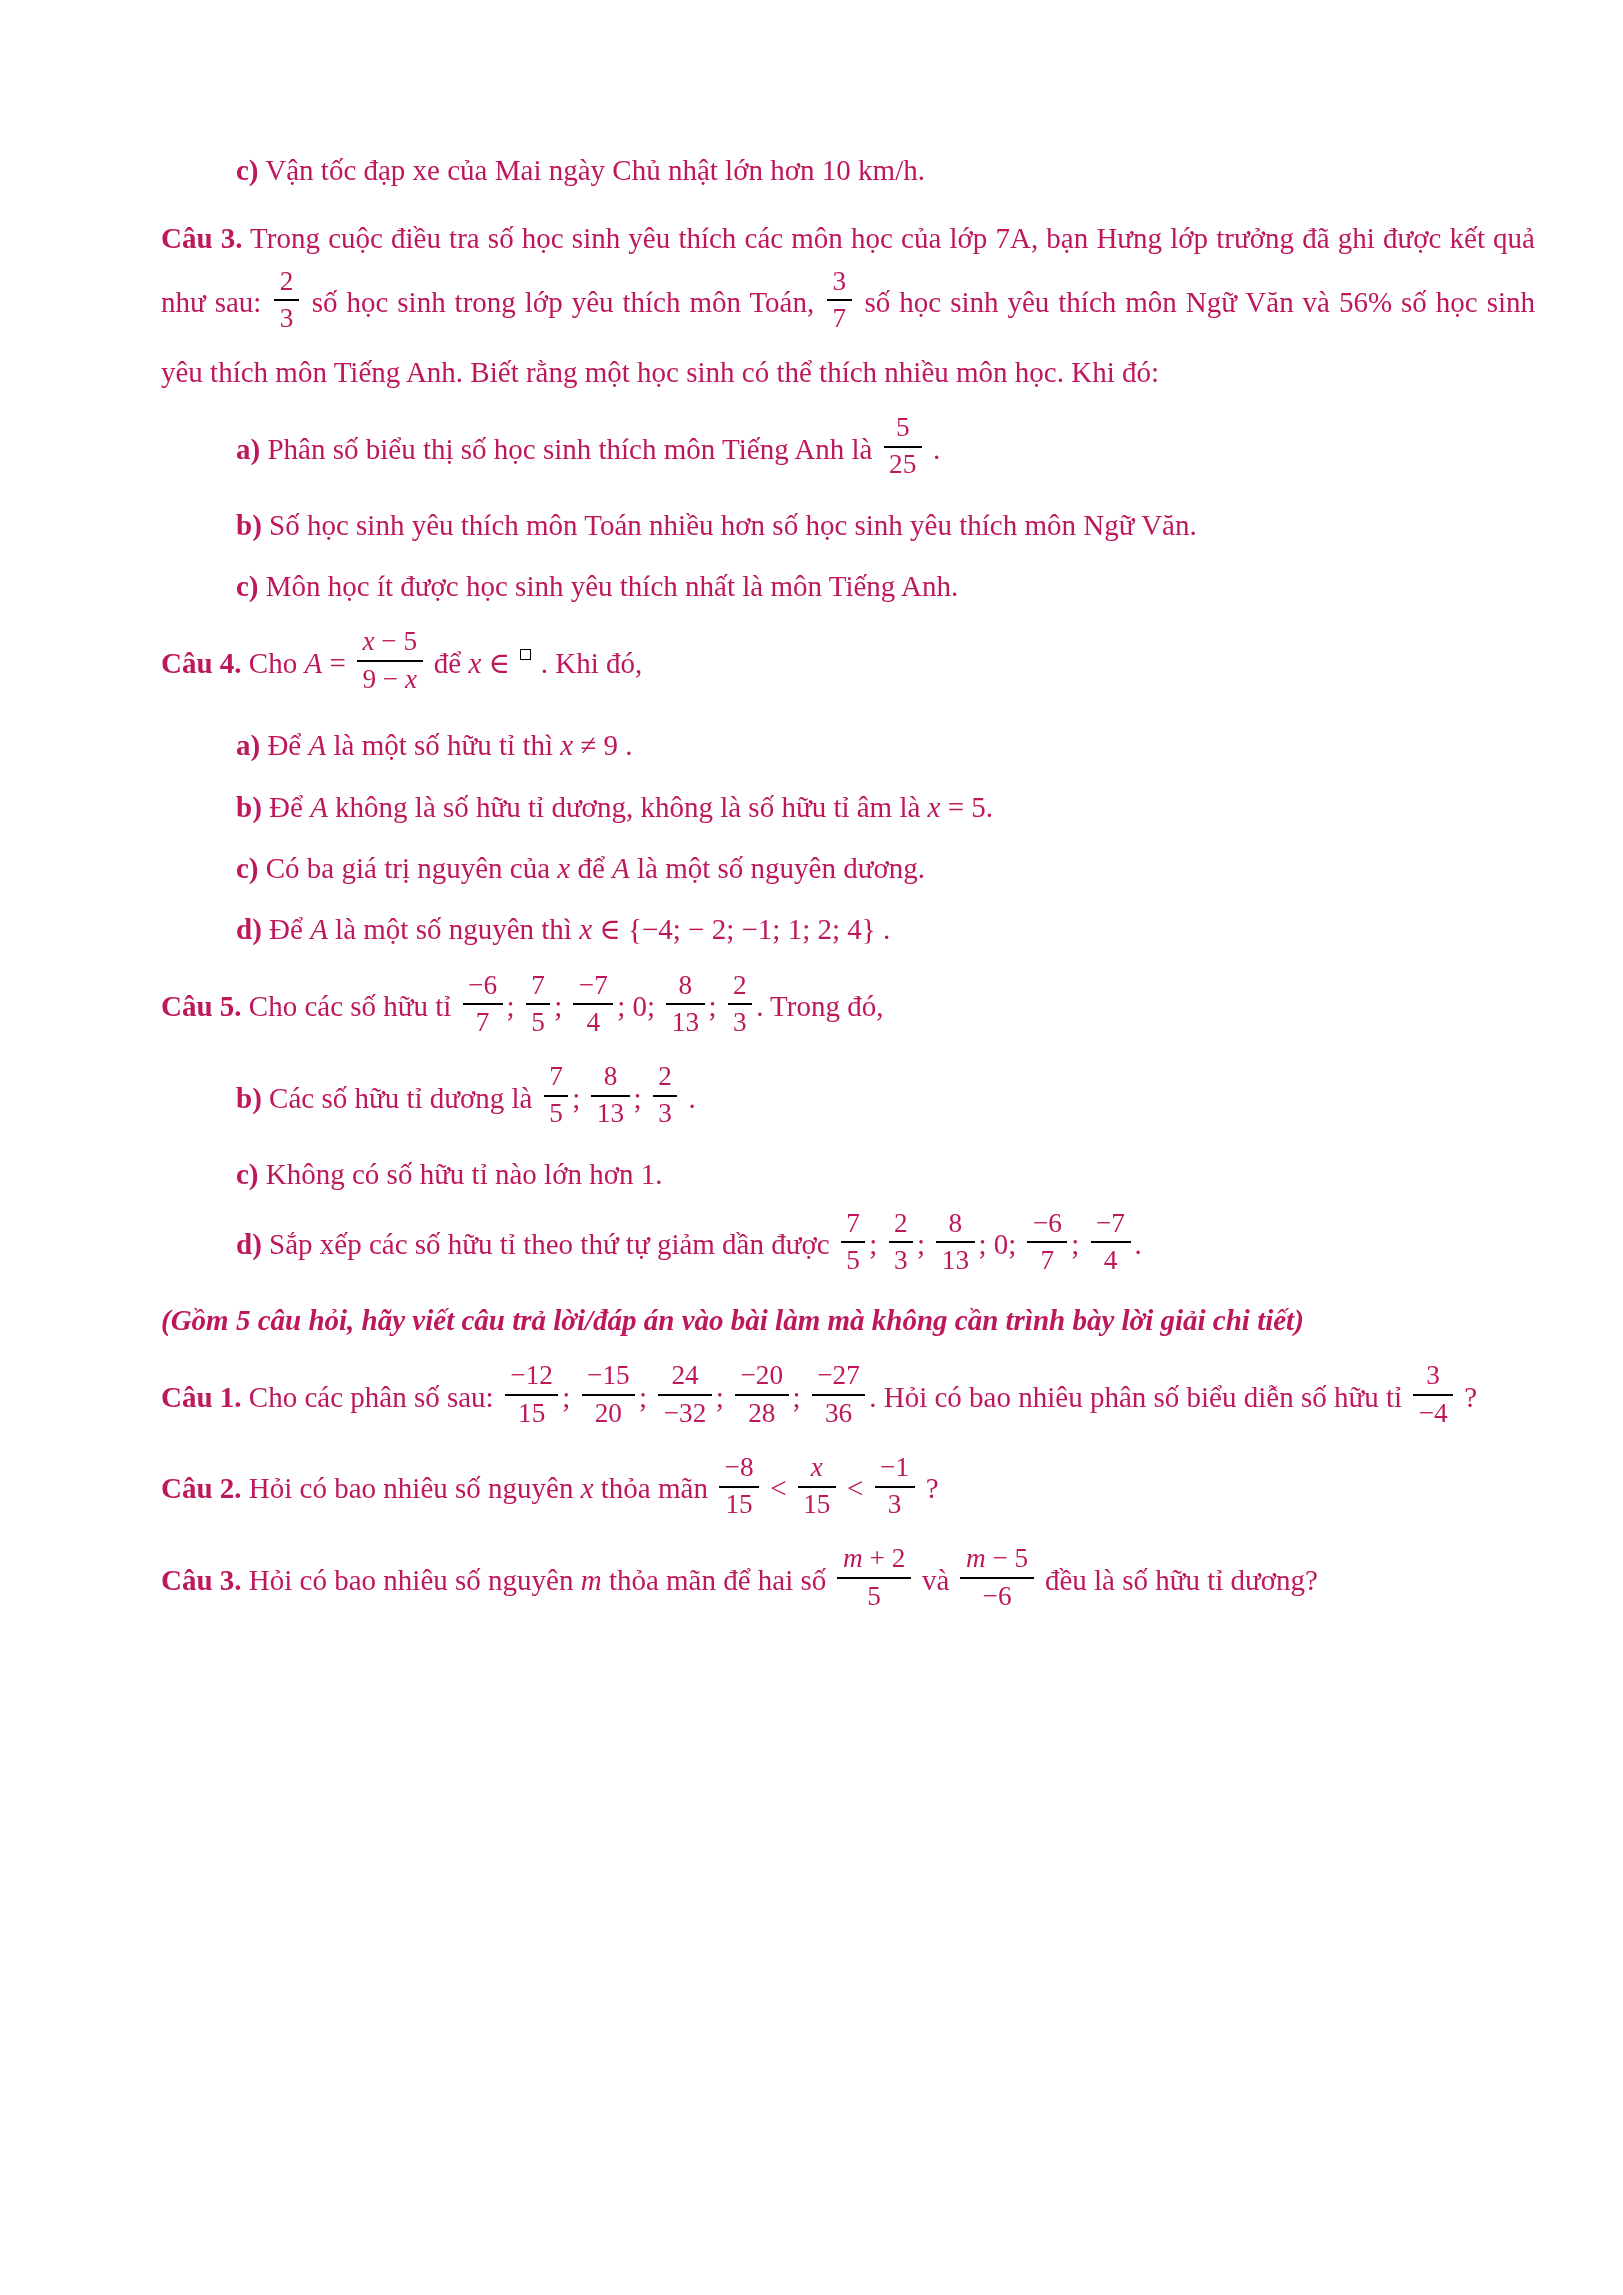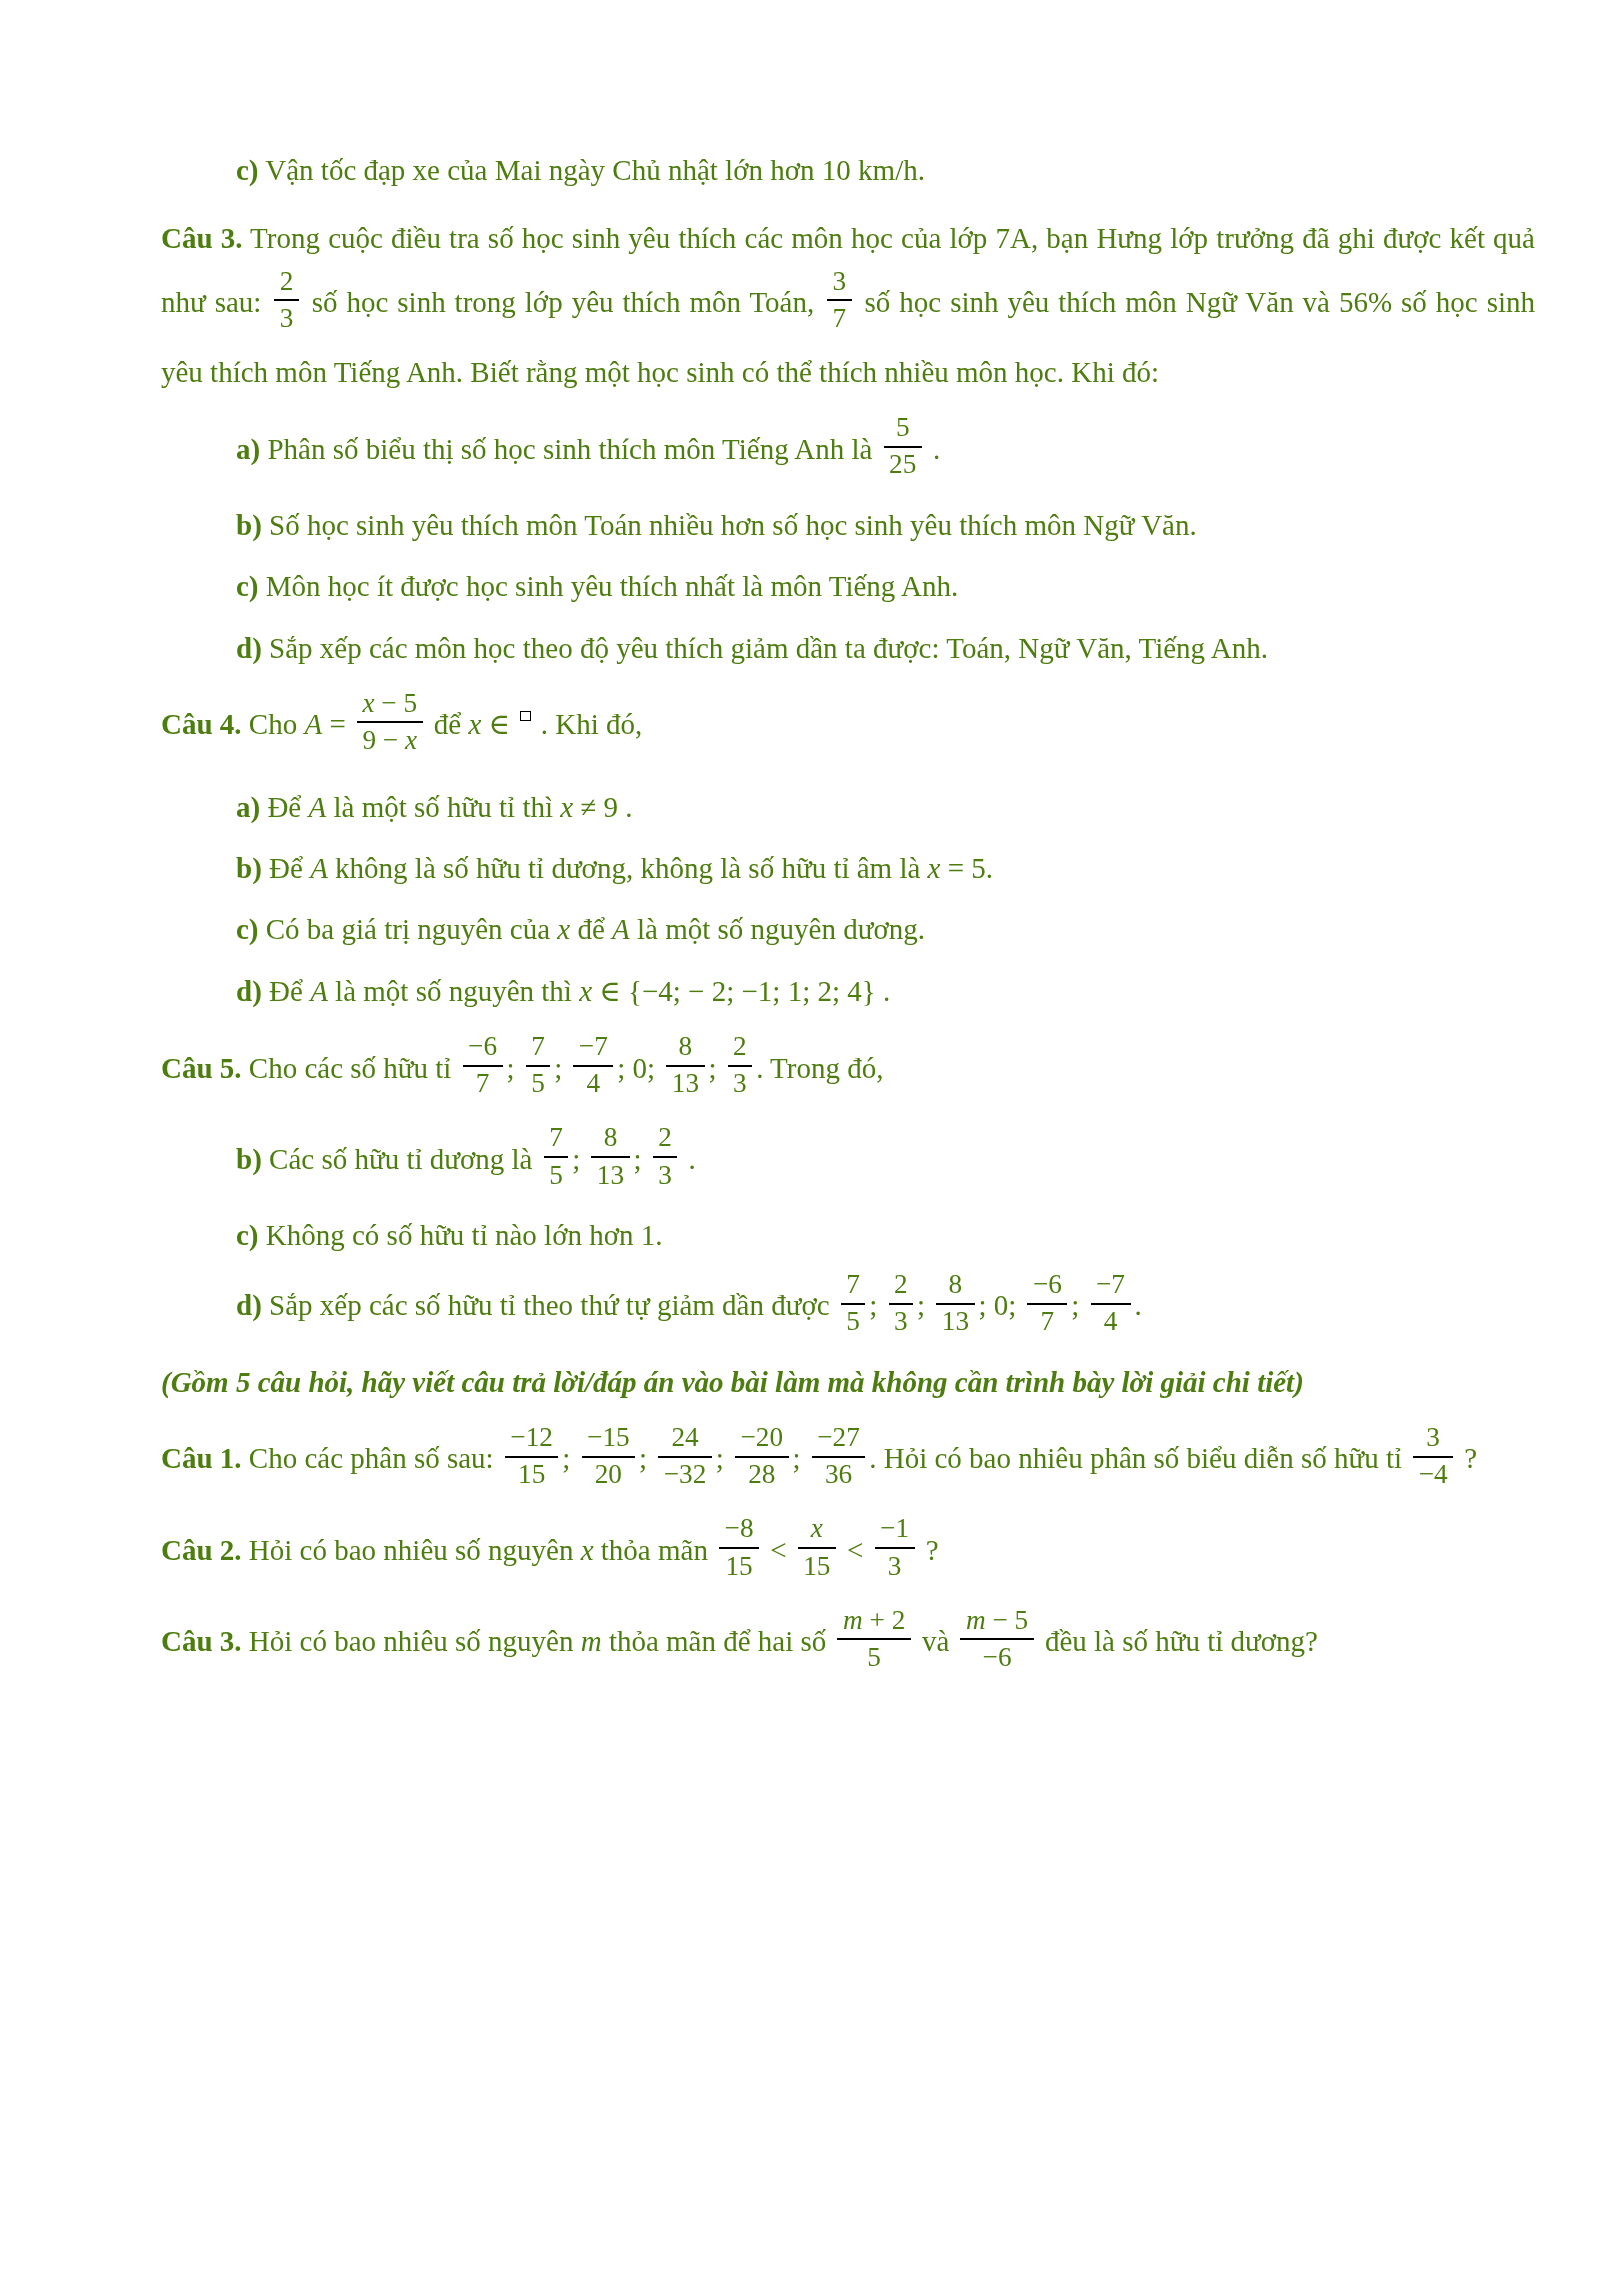--- a/index.html
+++ b/index.html
@@ -1,19 +1,19 @@
 <!DOCTYPE html>
 <html style="font-size:12.6px"><head>
 <meta charset="utf-8">
 <style>
   * { margin:0; padding:0; box-sizing:border-box; }
   html,body { background:#ffffff; }
   .page {
     width:1623px; height:1779px;
-    background:#ffffff; color:#4d7c0f;
+    background:#ffffff; color:#be185d;
     font-family:"Liberation Serif","DejaVu Serif",serif;
     font-size:29px; line-height:1.9;
     padding:137px 88px 47px 161px;
     overflow:hidden;
   }
   .para { margin:12.6px 0; text-align:justify; }
   .item { margin:6.3px 0; padding-left:75px; text-align:left; }
   .heading { font-weight:bold; margin:15.7px 0 6.3px; }
   .note { font-style:italic; margin:4.7px 0 12.6px; }
   .bold { font-weight:bold; }
@@ -34,21 +34,20 @@
 </head>
 <body>
 
 <div class="page">
   <div class="doc">
       <div class="item"><span class="bold">c)</span><span> Vận tốc đạp xe của Mai ngày Chủ nhật lớn hơn 10 km/h.</span></div>
       <div class="para"><span class="bold">Câu 3.</span><span> Trong cuộc điều tra số học sinh yêu thích các môn học của lớp 7A, bạn Hưng lớp trưởng đã ghi được kết quả như sau: </span><span class="frac"><span class="num">2</span><span class="den">3</span></span><span> số học sinh trong lớp yêu thích môn Toán, </span><span class="frac"><span class="num">3</span><span class="den">7</span></span><span> số học sinh yêu thích môn Ngữ Văn và 56% số học sinh yêu thích môn Tiếng Anh. Biết rằng một học sinh có thể thích nhiều môn học. Khi đó:</span></div>
       <div class="item"><span class="bold">a)</span><span> Phân số biểu thị số học sinh thích môn Tiếng Anh là </span><span class="frac"><span class="num">5</span><span class="den">25</span></span><span> .</span></div>
       <div class="item"><span class="bold">b)</span><span> Số học sinh yêu thích môn Toán nhiều hơn số học sinh yêu thích môn Ngữ Văn.</span></div>
       <div class="item"><span class="bold">c)</span><span> Môn học ít được học sinh yêu thích nhất là môn Tiếng Anh.</span></div>
-      <div class="item"><span class="bold">d)</span><span> Sắp xếp các môn học theo độ yêu thích giảm dần ta được: Toán, Ngữ Văn, Tiếng Anh.</span></div>
       <div class="para"><span class="bold">Câu 4.</span><span> Cho </span><span class="math"><i>A</i> = </span><span class="frac"><span class="num"><i>x</i> − 5</span><span class="den">9 − <i>x</i></span></span><span> để </span><span class="math"><i>x</i> ∈ <span class="ph-box"></span></span><span> . Khi đó,</span></div>
       <div class="item"><span class="bold">a)</span><span> Để </span><span class="math"><i>A</i></span><span> là một số hữu tỉ thì </span><span class="math"><i>x</i> ≠ 9</span><span> .</span></div>
       <div class="item"><span class="bold">b)</span><span> Để </span><span class="math"><i>A</i></span><span> không là số hữu tỉ dương, không là số hữu tỉ âm là </span><span class="math"><i>x</i> = 5</span><span>.</span></div>
       <div class="item"><span class="bold">c)</span><span> Có ba giá trị nguyên của </span><span class="math"><i>x</i></span><span> để </span><span class="math"><i>A</i></span><span> là một số nguyên dương.</span></div>
       <div class="item"><span class="bold">d)</span><span> Để </span><span class="math"><i>A</i></span><span> là một số nguyên thì </span><span class="math"><i>x</i> ∈ {−4; − 2; −1; 1; 2; 4}</span><span> .</span></div>
       <div class="para"><span class="bold">Câu 5.</span><span> Cho các số hữu tỉ </span><span class="frac"><span class="num">−6</span><span class="den">7</span></span><span>; </span><span class="frac"><span class="num">7</span><span class="den">5</span></span><span>; </span><span class="frac"><span class="num">−7</span><span class="den">4</span></span><span>; 0; </span><span class="frac"><span class="num">8</span><span class="den">13</span></span><span>; </span><span class="frac"><span class="num">2</span><span class="den">3</span></span><span>. Trong đó,</span></div>
       <div class="item"><span class="bold">b)</span><span> Các số hữu tỉ dương là </span><span class="frac"><span class="num">7</span><span class="den">5</span></span><span>; </span><span class="frac"><span class="num">8</span><span class="den">13</span></span><span>; </span><span class="frac"><span class="num">2</span><span class="den">3</span></span><span> .</span></div>
       <div class="item"><span class="bold">c)</span><span> Không có số hữu tỉ nào lớn hơn 1.</span></div>
       <div class="item"><span class="bold">d)</span><span> Sắp xếp các số hữu tỉ theo thứ tự giảm dần được </span><span class="frac"><span class="num">7</span><span class="den">5</span></span><span>; </span><span class="frac"><span class="num">2</span><span class="den">3</span></span><span>; </span><span class="frac"><span class="num">8</span><span class="den">13</span></span><span>; 0; </span><span class="frac"><span class="num">−6</span><span class="den">7</span></span><span>; </span><span class="frac"><span class="num">−7</span><span class="den">4</span></span><span>.</span></div>
       <div class="note"><span class="italic">(Gồm 5 câu hỏi, hãy viết câu trả lời/đáp án vào bài làm mà không cần trình bày lời giải chi tiết)</span></div>

